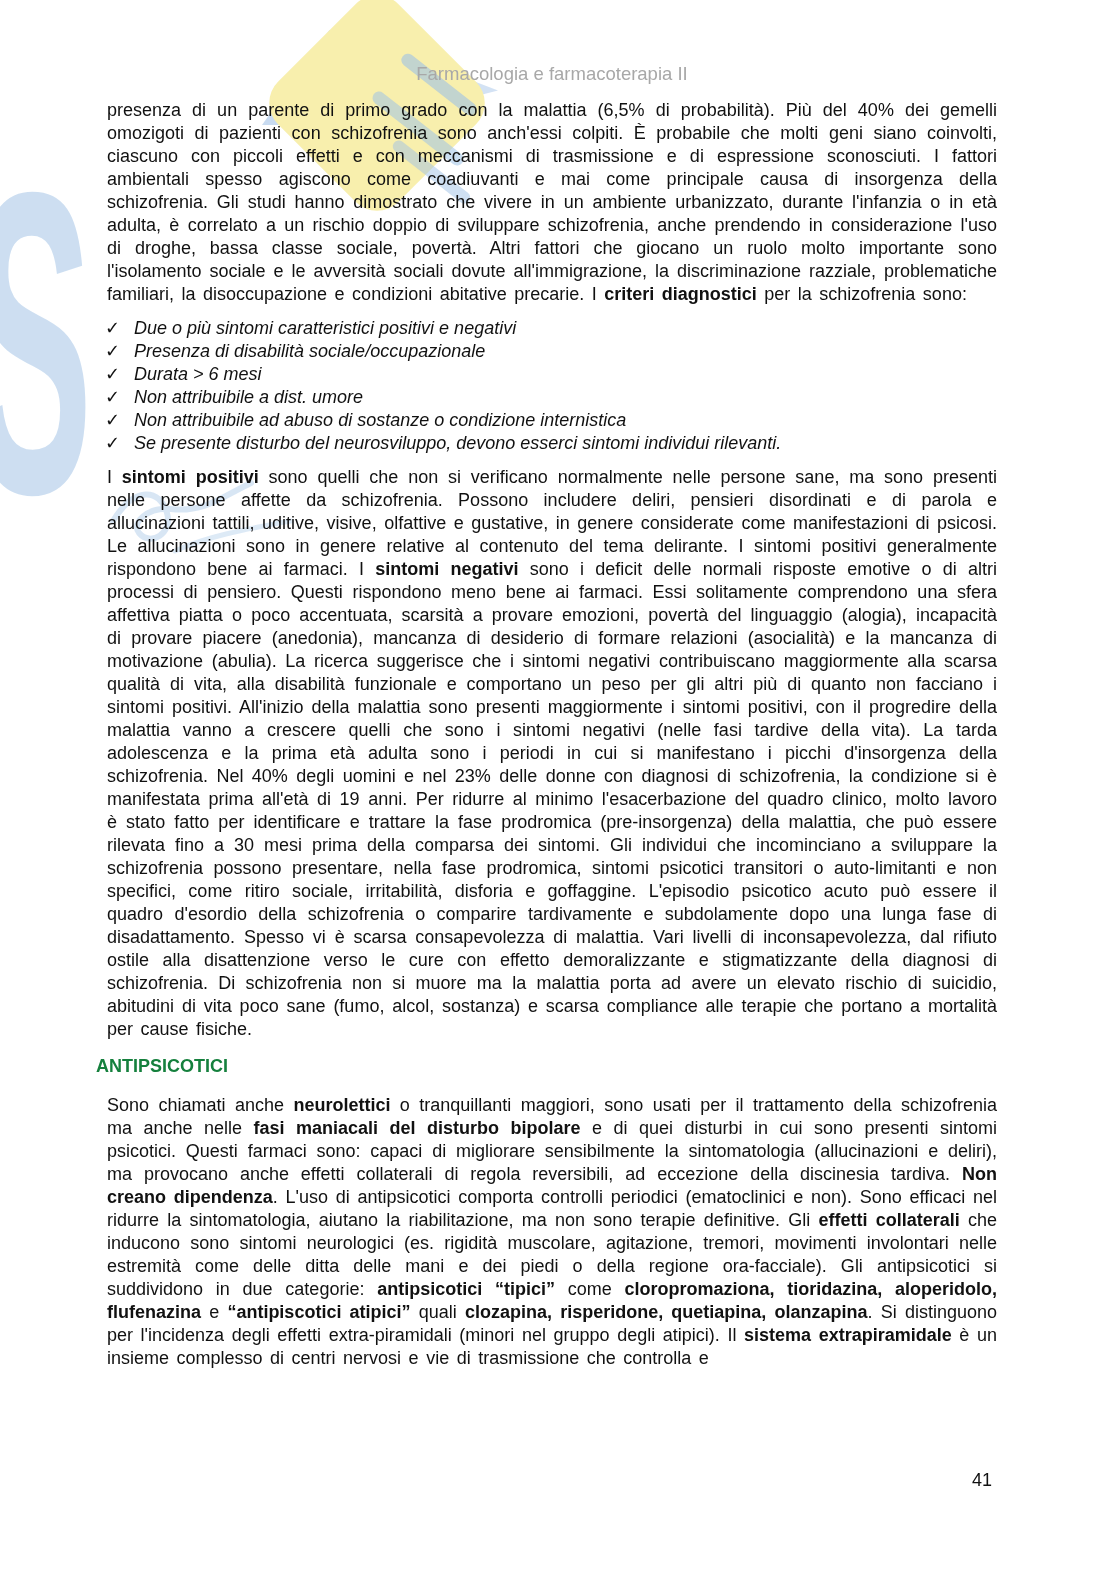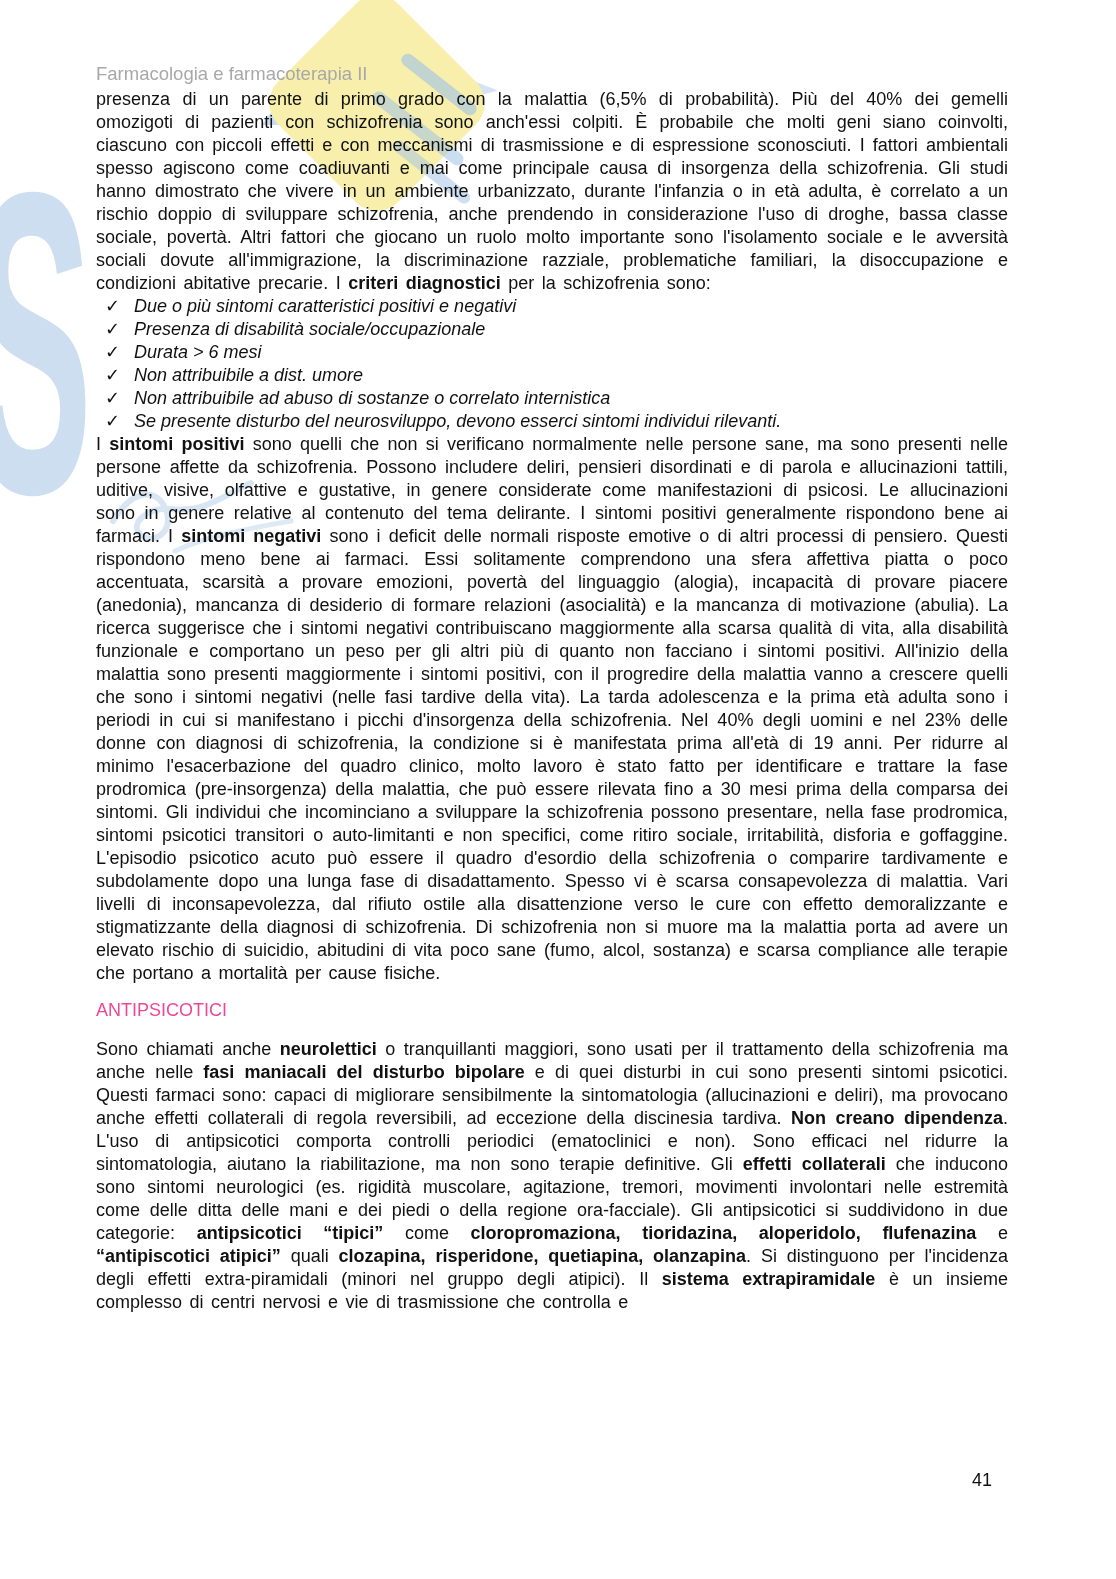--- a/index.html
+++ b/index.html
@@ -40,38 +40,38 @@
     transform:scaleX(.42);transform-origin:left top;
   }
   .wm-squiggle{position:absolute;left:105px;top:425px;opacity:.55;}
   
   .content{
     position:absolute;left:96px;top:0;width:912px;z-index:1;
     font-size:18px;line-height:23px;
   }
   .doc-header{
     margin-top:62px;height:26px;
-    text-align:left;color:#a8a8a8;font-size:18.5px;
+    text-align:center;color:#a8a8a8;font-size:18.5px;
   }
   p.body-text{
-    margin:0;text-align:justify;word-spacing:2.5px;
+    margin:11px;text-align:justify;word-spacing:2.5px;
   }
   p.body-text span.b{font-weight:bold;}
   .p1{margin-top:15px;}
   ul.checklist{
     list-style:none;margin:0;padding:0;
   }
   ul.checklist li{display:flex;}
   ul.checklist .check{
     width:38px;flex:0 0 38px;padding-left:9px;box-sizing:border-box;
   }
   ul.checklist .item-text{flex:1;font-style:italic;}
   .p2{margin-top:26px;}
   h2.section-heading{
-    margin:14px 0 16px 0;font-size:18px;line-height:23px;font-weight:normal;color:#ec4899;
+    margin:14px 0 16px 0;font-size:18px;line-height:23px;font-weight:bold;color:#15803d;
   }
   .p3{margin-top:0;}
   .page-number{
     position:absolute;right:124px;top:1470px;z-index:1;
     font-size:18px;color:#111;
   }
 </style>
 </head>
 <body>
 
@@ -111,21 +111,21 @@
       <li>
         <span class="check">✓</span>
         <span class="item-text">Durata &gt; 6 mesi</span>
       </li>
       <li>
         <span class="check">✓</span>
         <span class="item-text">Non attribuibile a dist. umore</span>
       </li>
       <li>
         <span class="check">✓</span>
-        <span class="item-text">Non attribuibile ad abuso di sostanze o correlato internistica</span>
+        <span class="item-text">Non attribuibile ad abuso di sostanze o condizione internistica</span>
       </li>
       <li>
         <span class="check">✓</span>
         <span class="item-text">Se presente disturbo del neurosviluppo, devono esserci sintomi individui rilevanti.</span>
       </li>
     </ul>
 
     <p class="body-text p2"><span>I </span><span class="b">sintomi positivi</span><span> sono quelli che non si verificano normalmente nelle persone sane, ma sono presenti nelle persone affette da schizofrenia. Possono includere deliri, pensieri disordinati e di parola e allucinazioni tattili, uditive, visive, olfattive e gustative, in genere considerate come manifestazioni di psicosi. Le allucinazioni sono in genere relative al contenuto del tema delirante. I sintomi positivi generalmente rispondono bene ai farmaci. I </span><span class="b">sintomi negativi</span><span> sono i deficit delle normali risposte emotive o di altri processi di pensiero. Questi rispondono meno bene ai farmaci. Essi solitamente comprendono una sfera affettiva piatta o poco accentuata, scarsità a provare emozioni, povertà del linguaggio (alogia), incapacità di provare piacere (anedonia), mancanza di desiderio di formare relazioni (asocialità) e la mancanza di motivazione (abulia). La ricerca suggerisce che i sintomi negativi contribuiscano maggiormente alla scarsa qualità di vita, alla disabilità funzionale e comportano un peso per gli altri più di quanto non facciano i sintomi positivi. All'inizio della malattia sono presenti maggiormente i sintomi positivi, con il progredire della malattia vanno a crescere quelli che sono i sintomi negativi (nelle fasi tardive della vita).  La tarda adolescenza e la prima età adulta sono i periodi in cui si manifestano i picchi d'insorgenza della schizofrenia. Nel 40% degli uomini e nel 23% delle donne con diagnosi di schizofrenia, la condizione si è manifestata prima all'età di 19 anni. Per ridurre al minimo l'esacerbazione del quadro clinico, molto lavoro è stato fatto per identificare e trattare la fase prodromica (pre-insorgenza) della malattia, che può essere rilevata fino a 30 mesi prima della comparsa dei sintomi. Gli individui che incominciano a sviluppare la schizofrenia possono presentare, nella fase prodromica, sintomi psicotici transitori o auto-limitanti e non specifici, come ritiro sociale, irritabilità, disforia e goffaggine. L'episodio psicotico acuto può essere il quadro d'esordio della schizofrenia o comparire tardivamente e subdolamente dopo una lunga fase di disadattamento. Spesso vi è scarsa consapevolezza di malattia. Vari livelli di inconsapevolezza, dal rifiuto ostile alla disattenzione verso le cure con effetto demoralizzante e stigmatizzante della diagnosi di schizofrenia. Di schizofrenia non si muore ma la malattia porta ad avere un elevato rischio di suicidio, abitudini di vita poco sane (fumo, alcol, sostanza) e scarsa compliance alle terapie che portano a mortalità per cause fisiche.</span></p>
 
     <h2 class="section-heading">ANTIPSICOTICI</h2>

